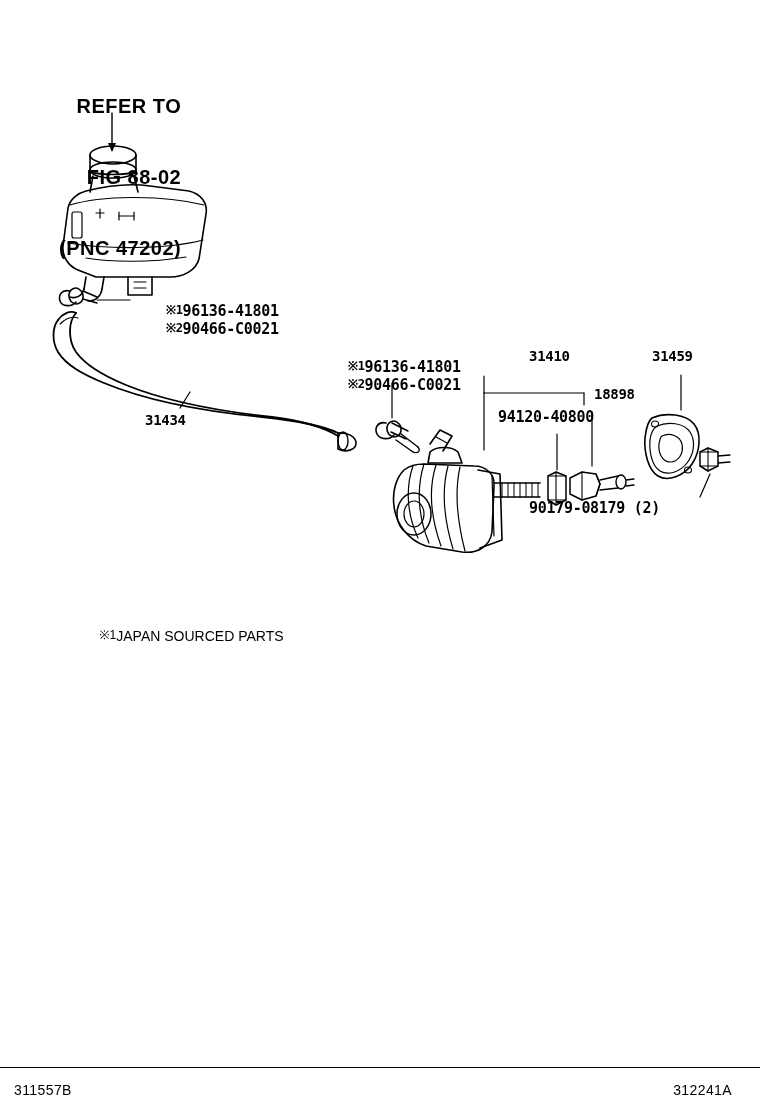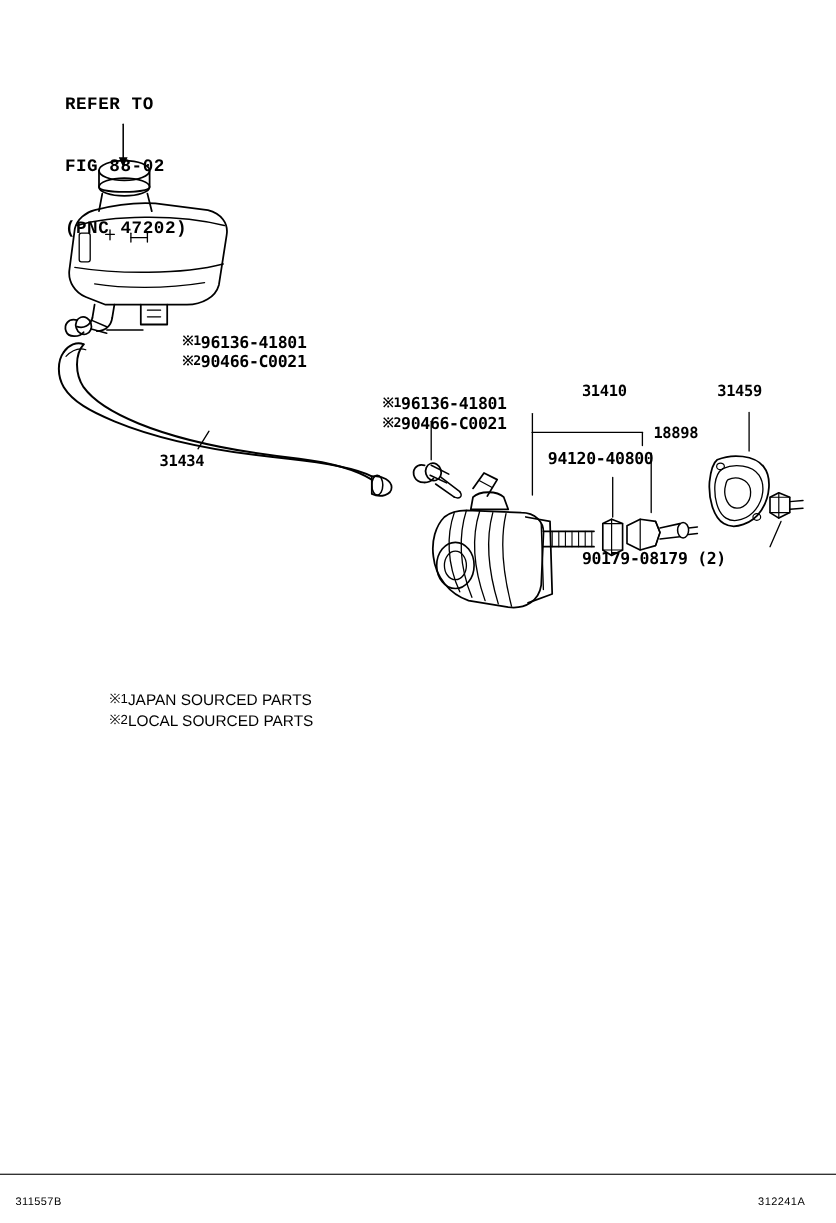--- a/index.html
+++ b/index.html
@@ -39,39 +39,40 @@
     font-size: 14px;
     letter-spacing: -0.3px;
   }
   .partno-sm {
     font-family: "DejaVu Sans Mono", monospace;
     font-weight: bold;
     font-size: 15px;
     letter-spacing: -0.3px;
   }
   .refer {
-    font-family: Liberation Mono, monospace;
+    font-family: Liberation Sans, sans-serif;
     font-weight: bold;
-    font-size: 16px;
+    font-size: 20px;
     letter-spacing: 0.5px;
+    text-align: right;
   }
   .note {
     font-family: "Liberation Sans", sans-serif;
     font-size: 14px;
     text-align: center;
   }
   .mark {
     font-size: 12px;
     vertical-align: 2px;
   }
   .footer-left, .footer-right {
     position: absolute;
     bottom: 14px;
     font-family: "Liberation Sans", sans-serif;
-    font-size: 10px;
+    font-size: 14px;
     letter-spacing: 0.4px;
   }
   .footer-left { left: 14px; }
   .footer-right { right: 28px; }
   .hr-line {
     position: absolute;
     left: 0;
     bottom: 44px;
     width: 760px;
     height: 1px;
@@ -289,21 +290,18 @@
 
   <div class="lbl partno" style="left:594px; top:386px;">18898</div>
 
   <div class="lbl partno-sm" style="left:498px; top:409px;">94120-40800</div>
 
   <div class="lbl partno-sm" style="left:529px; top:500px;">90179-08179 (2)</div>
 
   <div class="lbl note" style="left:84px; top:611px;">
     <span class="mark">※1</span><span>JAPAN SOURCED PARTS</span>
   </div>
-  <div class="lbl note" style="left:84px; top:630px;">
-    <span class="mark">※2</span><span>LOCAL SOURCED PARTS</span>
-  </div>
 
   <div class="hr-line"></div>
   <div class="footer-left">311557B</div>
   <div class="footer-right">312241A</div>
 
 </div>
 
 </body></html>

